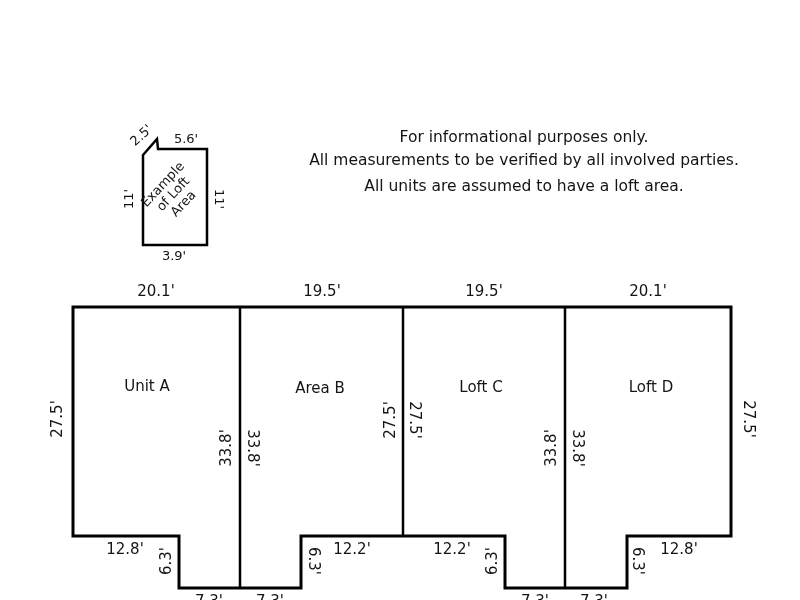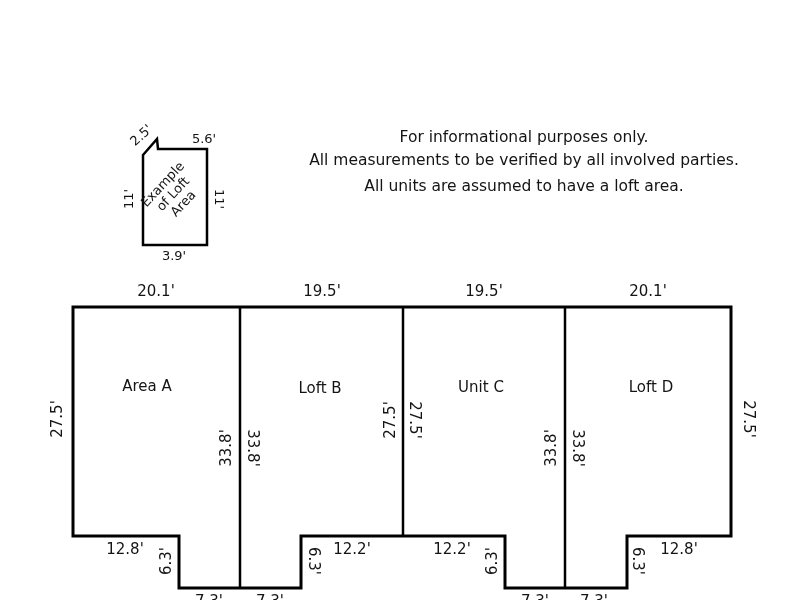--- a/index.html
+++ b/index.html
@@ -52,33 +52,33 @@
     <div class="line line-2">All measurements to be verified by all involved parties.</div>
     <div class="line line-3">All units are assumed to have a loft area.</div>
   </div>
 
   <div class="loft-label">
     <div>Example</div>
     <div>of Loft</div>
     <div>Area</div>
   </div>
   <div class="lbl small rot-notch" style="left:141px;top:135px">2.5'</div>
-  <div class="lbl small" style="left:204px;top:138px">5.6'</div>
+  <div class="lbl small" style="left:186px;top:138px">5.6'</div>
   <div class="lbl small v-up" style="left:128px;top:199px">11'</div>
   <div class="lbl small v-down" style="left:219px;top:199px">11'</div>
   <div class="lbl small" style="left:174px;top:255px">3.9'</div>
 
   <div class="lbl" style="left:156px;top:291px">20.1'</div>
   <div class="lbl" style="left:322px;top:291px">19.5'</div>
   <div class="lbl" style="left:484px;top:291px">19.5'</div>
   <div class="lbl" style="left:648px;top:291px">20.1'</div>
 
-  <div class="lbl" style="left:147px;top:386px">Area A</div>
-  <div class="lbl" style="left:320px;top:388px">Loft B</div>
-  <div class="lbl" style="left:481px;top:387px">Unit C</div>
+  <div class="lbl" style="left:147px;top:386px">Unit A</div>
+  <div class="lbl" style="left:320px;top:388px">Area B</div>
+  <div class="lbl" style="left:481px;top:387px">Loft C</div>
   <div class="lbl" style="left:651px;top:387px">Loft D</div>
 
   <div class="lbl v-up" style="left:57px;top:419px">27.5'</div>
   <div class="lbl v-down" style="left:748px;top:419px">27.5'</div>
 
   <div class="lbl v-up" style="left:226px;top:448px">33.8'</div>
   <div class="lbl v-down" style="left:252px;top:448px">33.8'</div>
   <div class="lbl v-up" style="left:390px;top:420px">27.5'</div>
   <div class="lbl v-down" style="left:414px;top:420px">27.5'</div>
   <div class="lbl v-up" style="left:551px;top:448px">33.8'</div>

